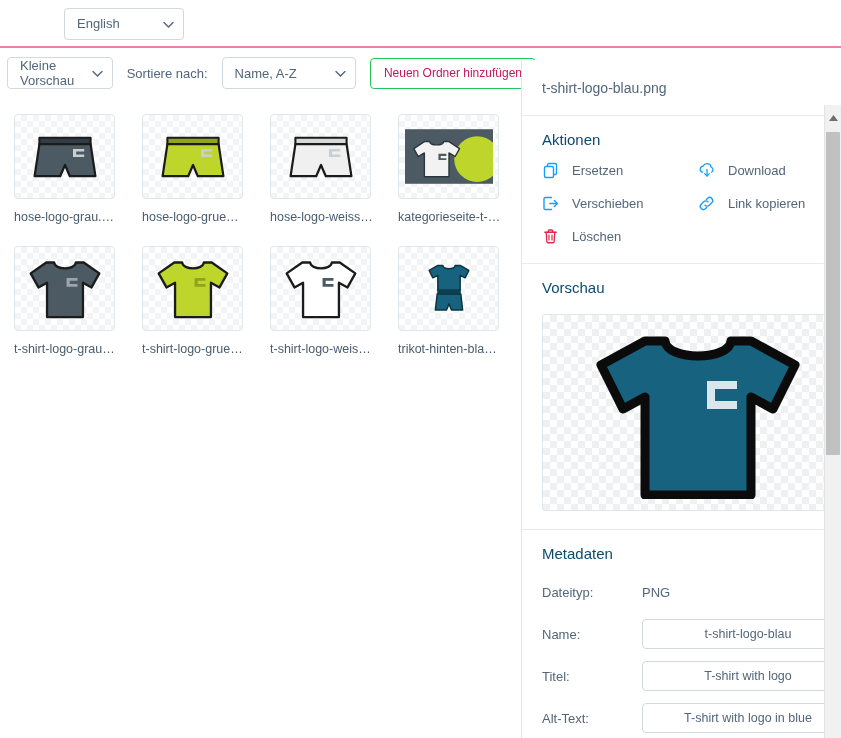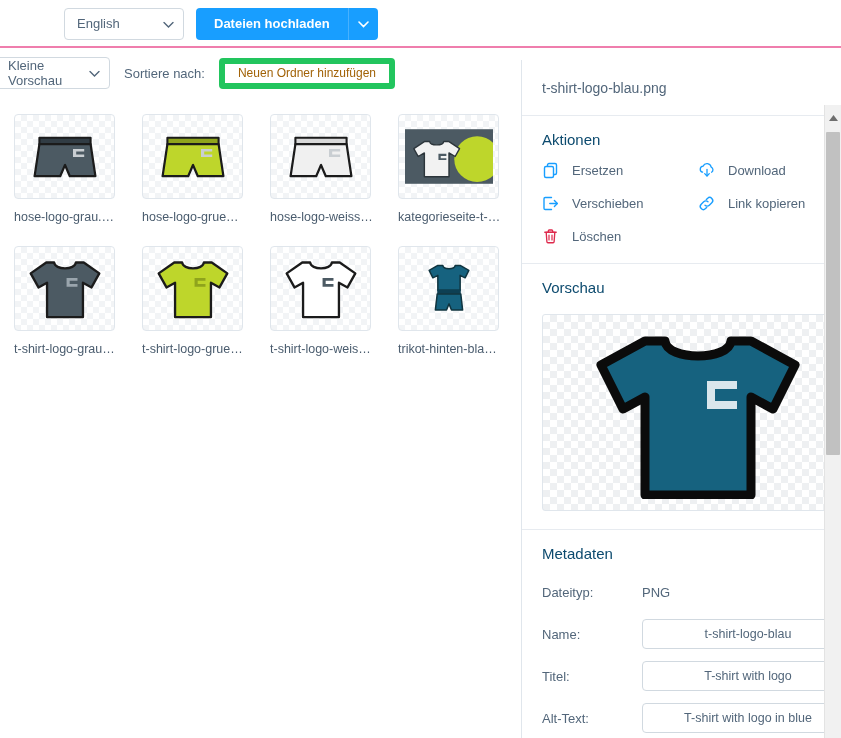--- a/index.html
+++ b/index.html
@@ -43,29 +43,29 @@
     display: flex; align-items: center; justify-content: center; cursor: pointer;
   }
   .upload-group { display: flex; }
   .pink-rule {
     position: absolute; left: 0; top: 46px; width: 841px; height: 2px;
     background: #ef7ead;
   }
 
   
   .subbar {
-    position: absolute; left: 4px; top: 49px; width: 520px; height: 48px;
+    position: absolute; left: 16px; top: 49px; width: 520px; height: 48px;
     display: flex; align-items: center; gap: 14px;
   }
   .view-select { width: 115px; margin-left: -9px; }
   .sortlabel { font-size: 13px; color: #52667a; white-space: nowrap; }
   .sort-select { width: 148px; }
   .btn-ghost {
-    height: 31px; border: 6px solid #22c55e; border-radius: 4px;
-    background: #fff; color: #a16207; font-size: 12px; padding: 0 13px;
+    height: 31px; border: 1px solid #22c55e; border-radius: 4px;
+    background: #fff; color: #be185d; font-size: 12px; padding: 0 13px;
     display: flex; align-items: center; cursor: pointer;
     font-family: "Liberation Sans", sans-serif; white-space: nowrap;
   }
 
   
   .grid-area {
     position: absolute; left: 0; top: 104px; width: 520px; height: 634px;
     background: #fff; padding: 10px 0 0 14px;
   }
   .grid {
@@ -166,45 +166,43 @@
   <div class="topbar">
     <div class="topbar-inner">
       <div class="select-box lang-select">
         <span>English</span>
         <span class="chev">
           <svg width="11" height="7" viewBox="0 0 11 7">
               <path d="M1 1l4.5 4.5L10 1" stroke="#52667a" stroke-width="1.4" fill="none" stroke-linecap="round"></path>
             </svg>
         </span>
       </div>
-      <div class="upload-group">
-        <button class="btn-primary">Dateien hochladen</button>
-        <button class="btn-primary-split">
-          <span>
-            <svg width="11" height="7" viewBox="0 0 11 7">
-                <path d="M1 1l4.5 4.5L10 1" stroke="#ffffff" stroke-width="1.6" fill="none" stroke-linecap="round"></path>
-              </svg>
-          </span>
-        </button>
-      </div>
     </div>
   </div>
   <div class="edge-line"></div>
   <div class="pink-rule"></div>
 
   <div class="subbar">
     <div class="select-box view-select">
       <span>Kleine Vorschau</span>
       <span class="chev">
         <svg width="11" height="7" viewBox="0 0 11 7">
             <path d="M1 1l4.5 4.5L10 1" stroke="#52667a" stroke-width="1.4" fill="none" stroke-linecap="round"></path>
           </svg>
       </span>
     </div>
     <span class="sortlabel">Sortiere nach:</span>
+    <div class="select-box sort-select">
+      <span>Name, A-Z</span>
+      <span class="chev">
+        <svg width="11" height="7" viewBox="0 0 11 7">
+            <path d="M1 1l4.5 4.5L10 1" stroke="#52667a" stroke-width="1.4" fill="none" stroke-linecap="round"></path>
+          </svg>
+      </span>
+    </div>
     <button class="btn-ghost">Neuen Ordner hinzufügen</button>
   </div>
 
   <div class="grid-area">
     <div class="grid" id="file-grid">
         <div class="file-card">
           <div class="thumb-box">
             <svg viewBox="0 0 100 80" width="80" height="64">
               <path d="M18 16h64v8H18z" fill="#313c44" stroke="#1b1b1b" stroke-width="2.6" stroke-linejoin="round"></path>
               <path d="M18 24h64l6 40H56l-6-14-6 14H12z" fill="#4c5a63" stroke="#1b1b1b" stroke-width="2.8" stroke-linejoin="round"></path>

